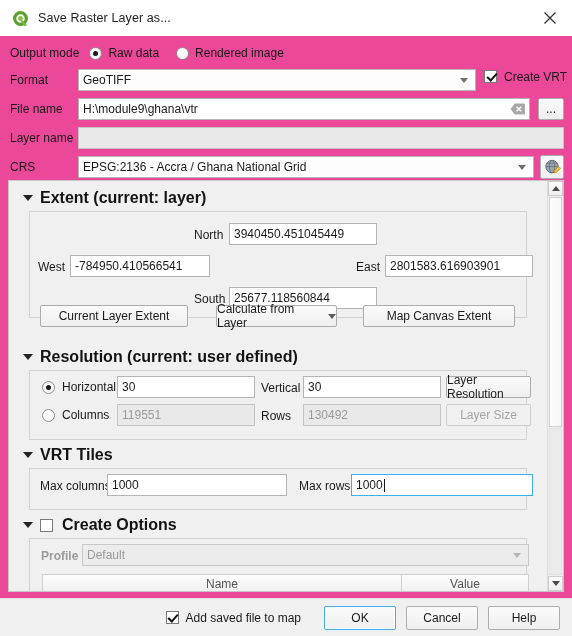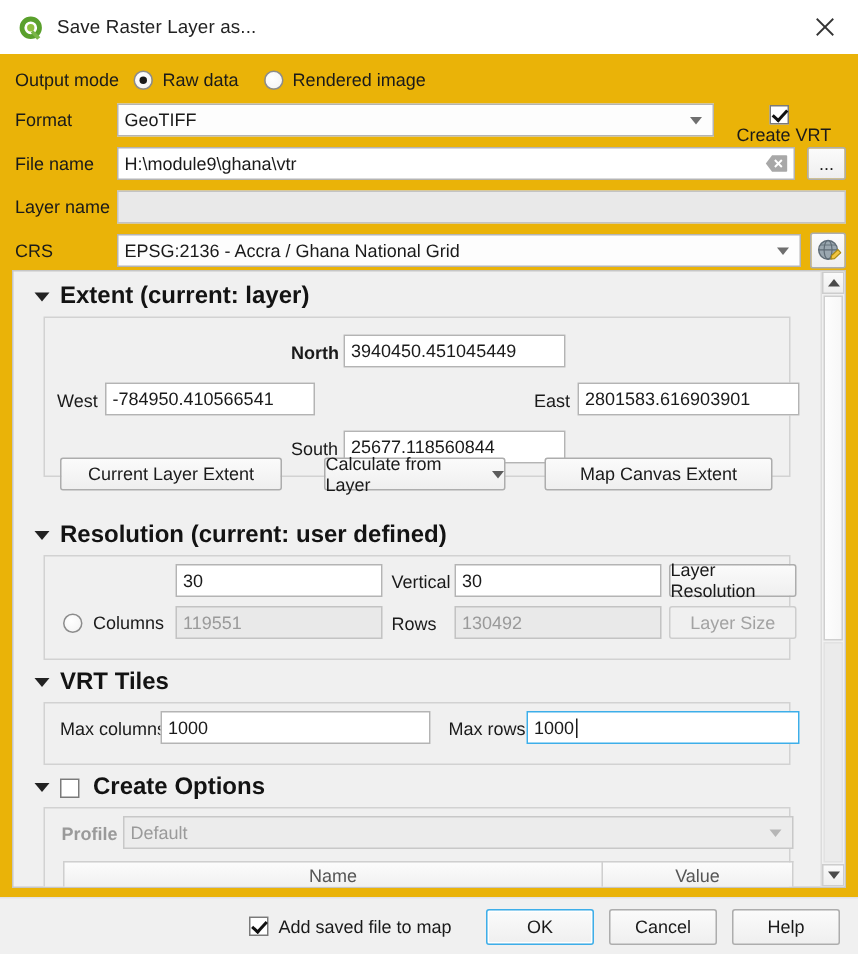--- a/index.html
+++ b/index.html
@@ -49,21 +49,21 @@
     cursor: pointer;
   }
   .close-btn svg { display: block; }
 
   
   .dialog-body {
     position: absolute;
     left: 0; top: 36px;
     width: 572px;
     height: 562px;
-    background: #eab308;
+    background: #ec4899;
     box-sizing: border-box;
   }
 
   .row {
     position: absolute;
     display: flex;
     align-items: center;
     height: 22px;
   }
   .lbl {
@@ -381,21 +381,21 @@
     </span>
   </div>
 
   <div class="row" style="left:10px; top:33px;">
     <span class="lbl" style="width:68px;">Format</span>
   </div>
   <div class="combo white" style="position:absolute;left:78px;top:33px;width:398px;">
     <span>GeoTIFF</span>
     <span class="arrow"></span>
   </div>
-  <div style="position:absolute;left:484px;top:34px;display:flex;align-items:center;flex-direction:column;">
+  <div style="position:absolute;left:484px;top:34px;display:flex;align-items:flex-start;">
     <span class="cbox checked"></span>
     <span class="lbl" style="margin-left:7px;">Create VRT</span>
   </div>
 
   <div class="row" style="left:10px; top:62px;">
     <span class="lbl" style="width:68px;">File name</span>
   </div>
   <div style="position:absolute;left:78px;top:62px;width:452px;height:22px;">
     <div class="field" style="width:452px;height:22px;padding-right:22px;">H:\module9\ghana\vtr</div>
     <svg class="clear-icon" viewBox="0 0 16 14">
@@ -430,21 +430,21 @@
 
   <div class="scrollarea">
     <div class="scroll-inner">
 
       <div class="group-header" style="left:14px; top:8px;">
         <span class="tri"></span>
         <span class="group-title">Extent (current: layer)</span>
       </div>
       <div class="group-frame" style="left:20px; top:30px; width:498px; height:107px;"></div>
 
-      <span class="lbl" style="position:absolute;left:185px;top:47px;font-weight:bold;">North</span>
+      <span class="lbl" style="position:absolute;left:185px;top:47px;">North</span>
       <div class="field" style="position:absolute;left:220px;top:42px;width:148px;">3940450.451045449</div>
 
       <span class="lbl" style="position:absolute;left:29px;top:79px;">West</span>
       <div class="field" style="position:absolute;left:61px;top:74px;width:140px;">-784950.410566541</div>
 
       <span class="lbl" style="position:absolute;left:347px;top:79px;">East</span>
       <div class="field" style="position:absolute;left:376px;top:74px;width:148px;">2801583.616903901</div>
 
       <span class="lbl" style="position:absolute;left:185px;top:111px;">South</span>
       <div class="field" style="position:absolute;left:220px;top:106px;width:148px;">25677.118560844</div>
@@ -455,20 +455,24 @@
         <span style="margin-left:7px;width:0;height:0;border-left:4px solid transparent;border-right:4px solid transparent;border-top:5px solid #5c5c5c;display:inline-block;"></span>
       </div>
       <div class="btn" style="position:absolute;left:354px;top:124px;width:152px;">Map Canvas Extent</div>
 
       <div class="group-header" style="left:14px; top:167px;">
         <span class="tri"></span>
         <span class="group-title">Resolution (current: user defined)</span>
       </div>
       <div class="group-frame" style="left:20px; top:189px; width:498px; height:70px;"></div>
 
+      <div style="position:absolute;left:33px;top:195px;display:flex;align-items:center;height:22px;">
+        <span class="radio checked"></span>
+        <span class="lbl" style="margin-left:7px;">Horizontal</span>
+      </div>
       <div class="field" style="position:absolute;left:108px;top:195px;width:138px;">30</div>
       <span class="lbl" style="position:absolute;left:252px;top:200px;">Vertical</span>
       <div class="field" style="position:absolute;left:294px;top:195px;width:138px;">30</div>
       <div class="btn" style="position:absolute;left:437px;top:195px;width:85px;">Layer Resolution</div>
 
       <div style="position:absolute;left:33px;top:223px;display:flex;align-items:center;height:22px;">
         <span class="radio"></span>
         <span class="lbl" style="margin-left:7px;">Columns</span>
       </div>
       <div class="field disabled" style="position:absolute;left:108px;top:223px;width:138px;">119551</div>

